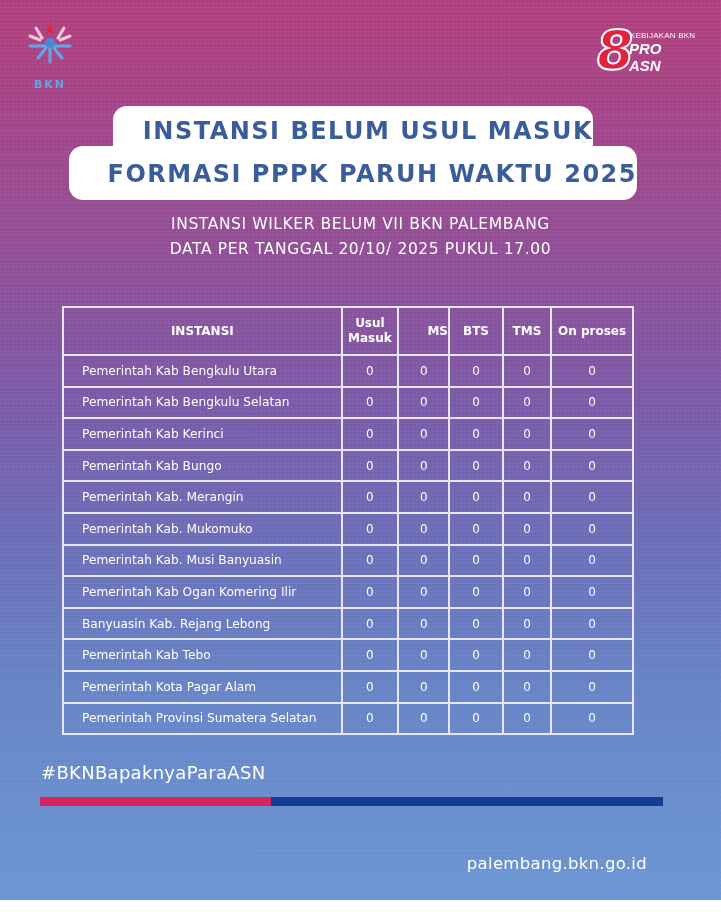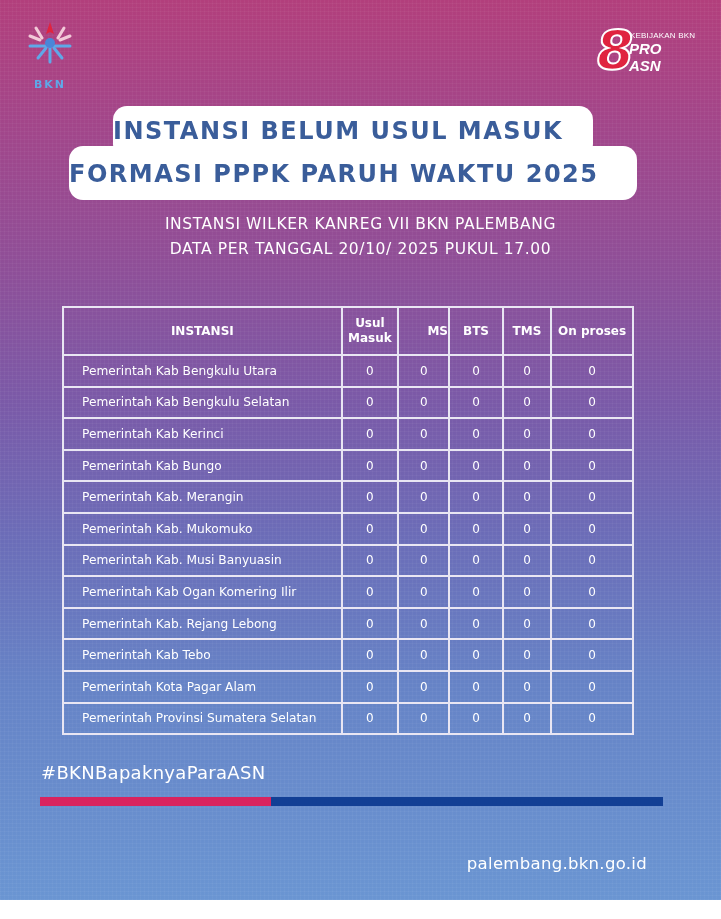--- a/index.html
+++ b/index.html
@@ -37,21 +37,21 @@
   .logo-8 .kb { position: absolute; left: 34px; top: 9px; font-size: 8px; color: #ffffff; font-family: "Liberation Sans", sans-serif; letter-spacing: 0.2px; }
   .logo-8 .pa { position: absolute; left: 33px; top: 18px; font-size: 15px; font-weight: bold; color: #ffffff; font-family: "Liberation Sans", sans-serif; font-style: italic; }
 
   
   .title-box {
     position: absolute; left: 69px; top: 106px; width: 568px; height: 94px;
   }
   .title-line {
     position: absolute; background: #ffffff; border-radius: 14px;
     color: #3a5d9a; font-family: "DejaVu Sans", sans-serif; font-weight: bold;
-    text-align: left; letter-spacing: 1.5px;
+    text-align: right; letter-spacing: 1.5px;
   }
   .title-line.l1 { left: 44px; top: 0; width: 480px; height: 52px; font-size: 24px; line-height: 50px; }
   .title-line.l2 { left: 0; top: 40px; width: 568px; height: 54px; font-size: 24px; line-height: 56px; }
 
   .subtitle {
     position: absolute; left: 0; width: 721px; text-align: center; color: #ffffff;
     font-family: "DejaVu Sans", sans-serif; font-size: 15.5px; letter-spacing: 0.6px;
   }
   .subtitle.s1 { top: 215px; }
   .subtitle.s2 { top: 240px; }
@@ -117,21 +117,21 @@
     <span class="eight">8</span>
     <span class="kb">KEBIJAKAN BKN</span>
     <span class="pa">PRO ASN</span>
   </div>
 
   <div class="title-box">
     <div class="title-line l2">FORMASI PPPK PARUH WAKTU 2025</div>
     <div class="title-line l1">INSTANSI BELUM USUL MASUK</div>
   </div>
 
-  <div class="subtitle s1">INSTANSI WILKER KANREG VII BKN PALEMBANG</div>
+  <div class="subtitle s1">INSTANSI WILKER BELUM VII BKN PALEMBANG</div>
   <div class="subtitle s2">DATA PER TANGGAL 20/10/ 2025 PUKUL 17.00</div>
 
   <table class="data-table">
     <thead>
       <tr>
         <th class="c-name">INSTANSI</th>
         <th class="c-usul">
           <span>Usul</span><br>
           <span>Masuk</span>
         </th>
@@ -200,21 +200,21 @@
       </tr>
       <tr>
         <td class="name">Pemerintah Kab Ogan Komering Ilir</td>
         <td>0</td>
         <td>0</td>
         <td>0</td>
         <td>0</td>
         <td>0</td>
       </tr>
       <tr>
-        <td class="name">Pemerintah Kab. Rejang Lebong</td>
+        <td class="name">Banyuasin Kab. Rejang Lebong</td>
         <td>0</td>
         <td>0</td>
         <td>0</td>
         <td>0</td>
         <td>0</td>
       </tr>
       <tr>
         <td class="name">Pemerintah Kab Tebo</td>
         <td>0</td>
         <td>0</td>

